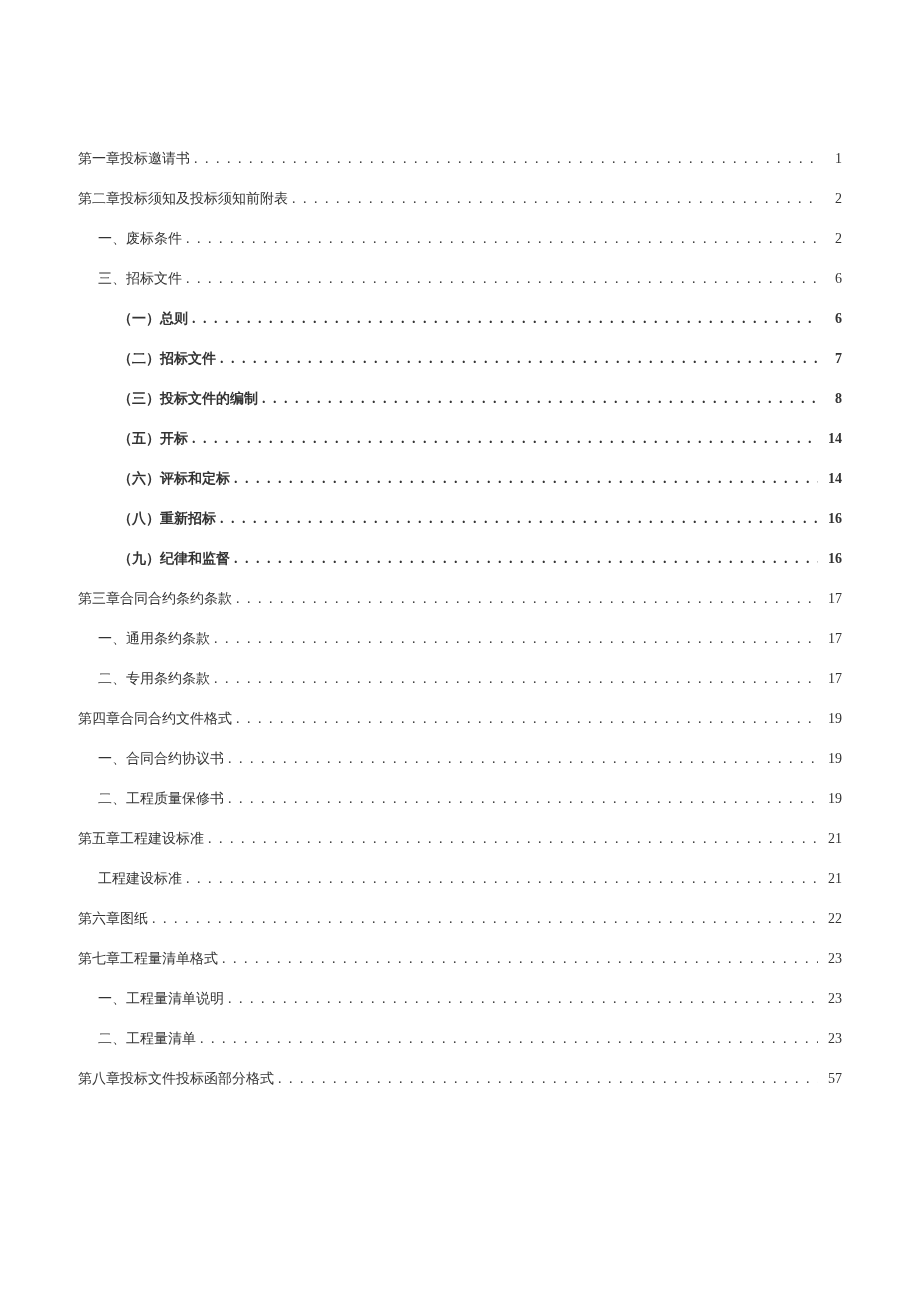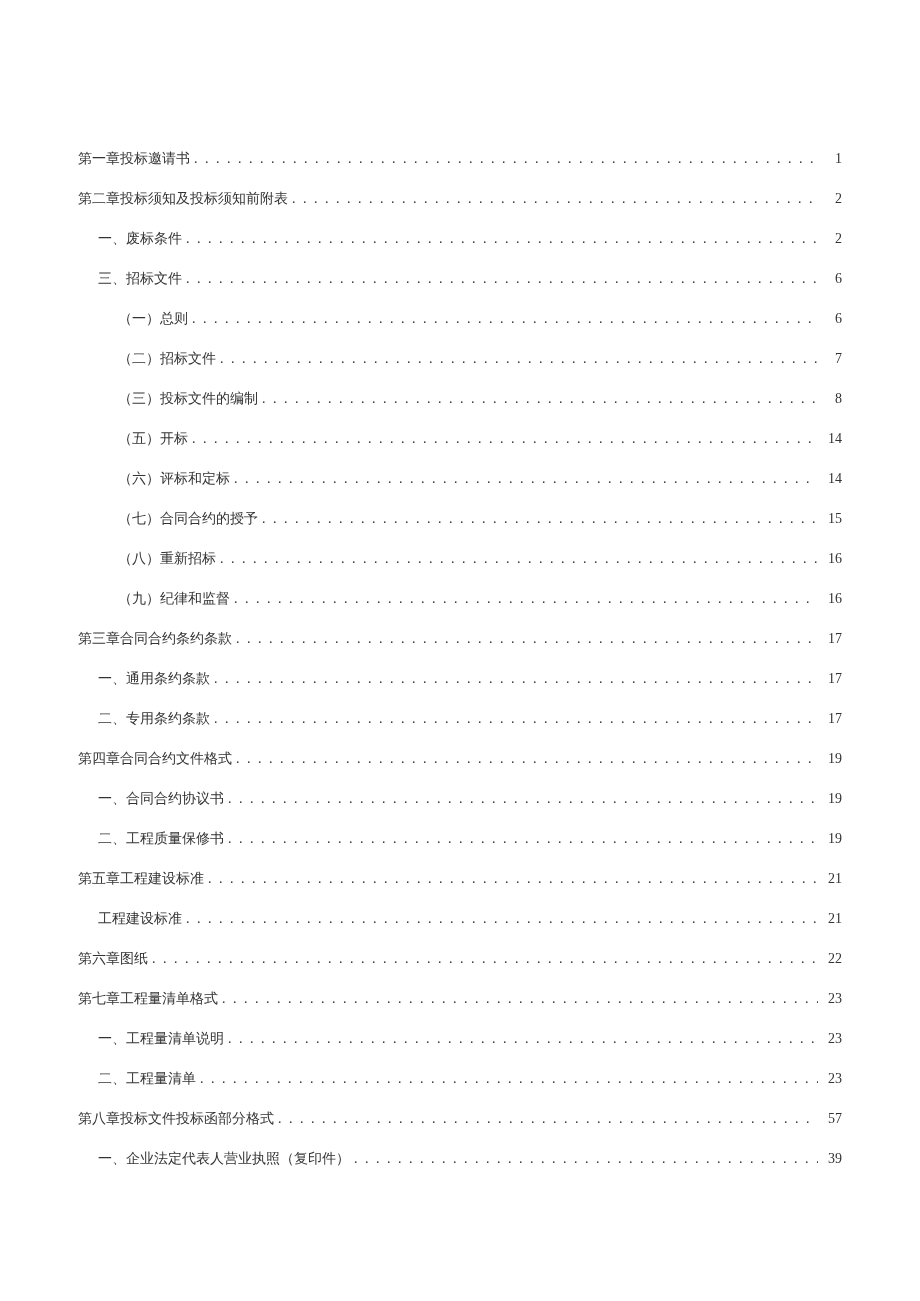--- a/index.html
+++ b/index.html
@@ -15,21 +15,21 @@
     .toc { width: 100%; }
     .toc-entry {
       display: flex;
       align-items: baseline;
       margin-bottom: 22px;
       white-space: nowrap;
       justify-content: center;
     }
     .toc-entry.level-0 { padding-left: 0; }
     .toc-entry.level-1 { padding-left: 20px; }
-    .toc-entry.level-2 { padding-left: 40px; }
+    .toc-entry.level-2 { padding-left: 40px; font-weight: bold; }
     .toc-title { flex: 0 0 auto; }
     .toc-dots {
       flex: 1 1 auto;
       overflow: hidden;
       letter-spacing: 2px;
       color: #333;
       position: relative;
       margin: 0 4px;
     }
     .toc-dots::after {
@@ -81,25 +81,20 @@
     </div>
     <div class="toc-entry level-2">
       <span class="toc-title">（五）开标</span>
       <span class="toc-dots"></span>
       <span class="toc-page">14</span>
     </div>
     <div class="toc-entry level-2">
       <span class="toc-title">（六）评标和定标</span>
       <span class="toc-dots"></span>
       <span class="toc-page">14</span>
-    </div>
-    <div class="toc-entry level-2">
-      <span class="toc-title">（七）合同合约的授予</span>
-      <span class="toc-dots"></span>
-      <span class="toc-page">15</span>
     </div>
     <div class="toc-entry level-2">
       <span class="toc-title">（八）重新招标</span>
       <span class="toc-dots"></span>
       <span class="toc-page">16</span>
     </div>
     <div class="toc-entry level-2">
       <span class="toc-title">（九）纪律和监督</span>
       <span class="toc-dots"></span>
       <span class="toc-page">16</span>
@@ -162,18 +157,13 @@
     <div class="toc-entry level-1">
       <span class="toc-title">二、工程量清单</span>
       <span class="toc-dots"></span>
       <span class="toc-page">23</span>
     </div>
     <div class="toc-entry level-0">
       <span class="toc-title">第八章投标文件投标函部分格式</span>
       <span class="toc-dots"></span>
       <span class="toc-page">57</span>
     </div>
-    <div class="toc-entry level-1">
-      <span class="toc-title">一、企业法定代表人营业执照（复印件）</span>
-      <span class="toc-dots"></span>
-      <span class="toc-page">39</span>
-    </div>
   </div>
 
 </body></html>

